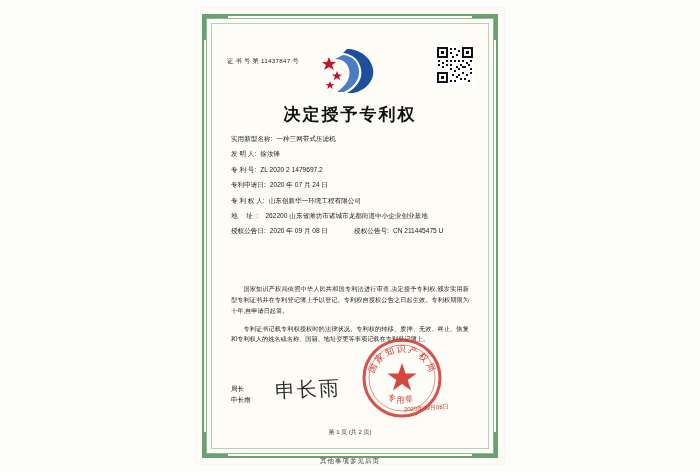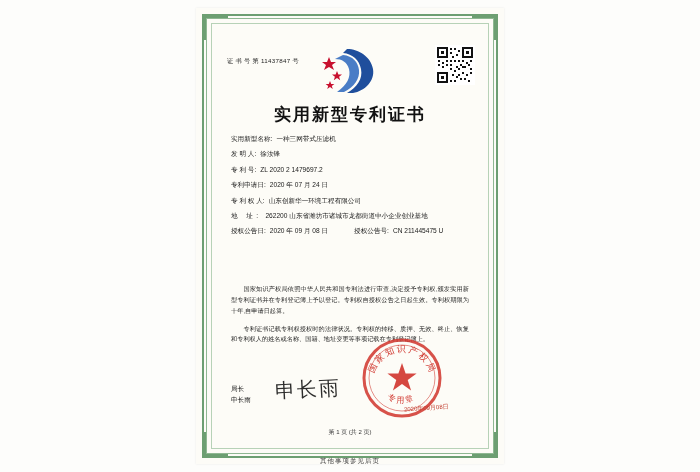--- a/index.html
+++ b/index.html
@@ -244,21 +244,21 @@
             <rect x="29" y="33" width="2" height="2"></rect>
               <rect x="33" y="35" width="2" height="2"></rect>
               <rect x="15" y="35" width="2" height="2"></rect>
             <rect x="19" y="35" width="2" height="2"></rect>
               <rect x="23" y="29" width="2" height="2"></rect>
               <rect x="27" y="21" width="2" height="2"></rect>
           </g>
         </svg>
       </div>
 
-      <div class="title">实用新型专利证书</div>
+      <div class="title">决定授予专利权</div>
 
       <div class="fields">
 
         <div class="row">
           <span class="lbl">实用新型名称:</span>
           <span class="val">一种三网带式压滤机</span>
         </div>
 
         <div class="row">
           <span class="lbl">发 明 人:</span>

